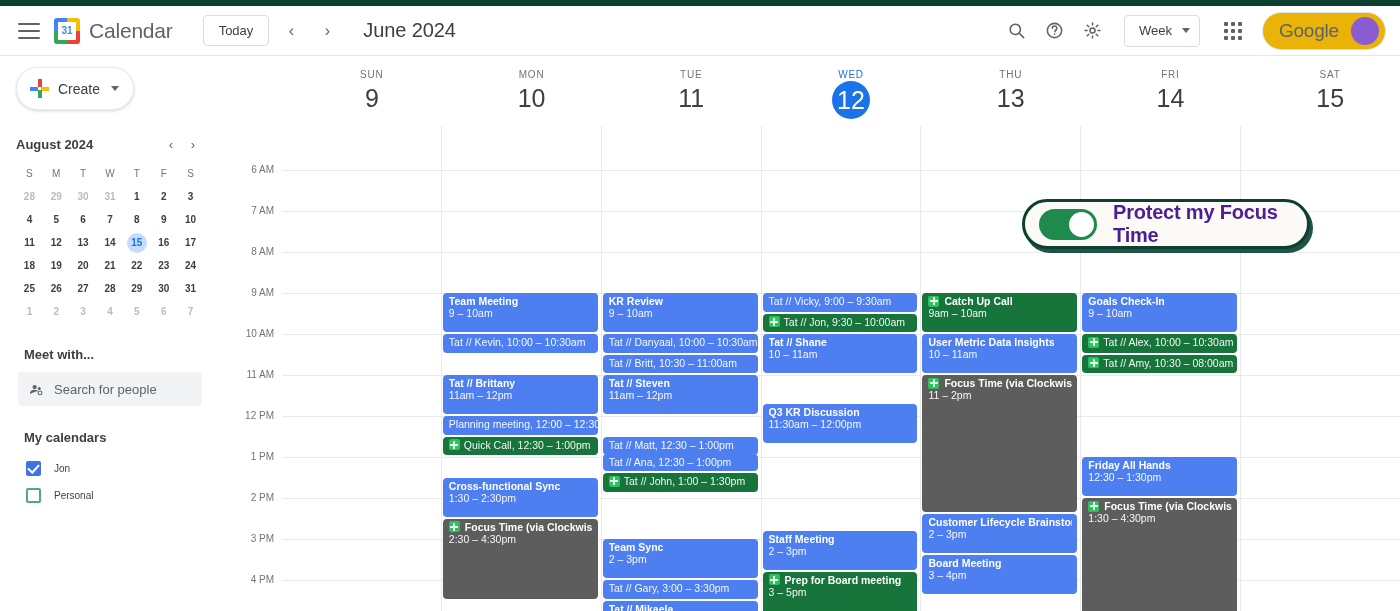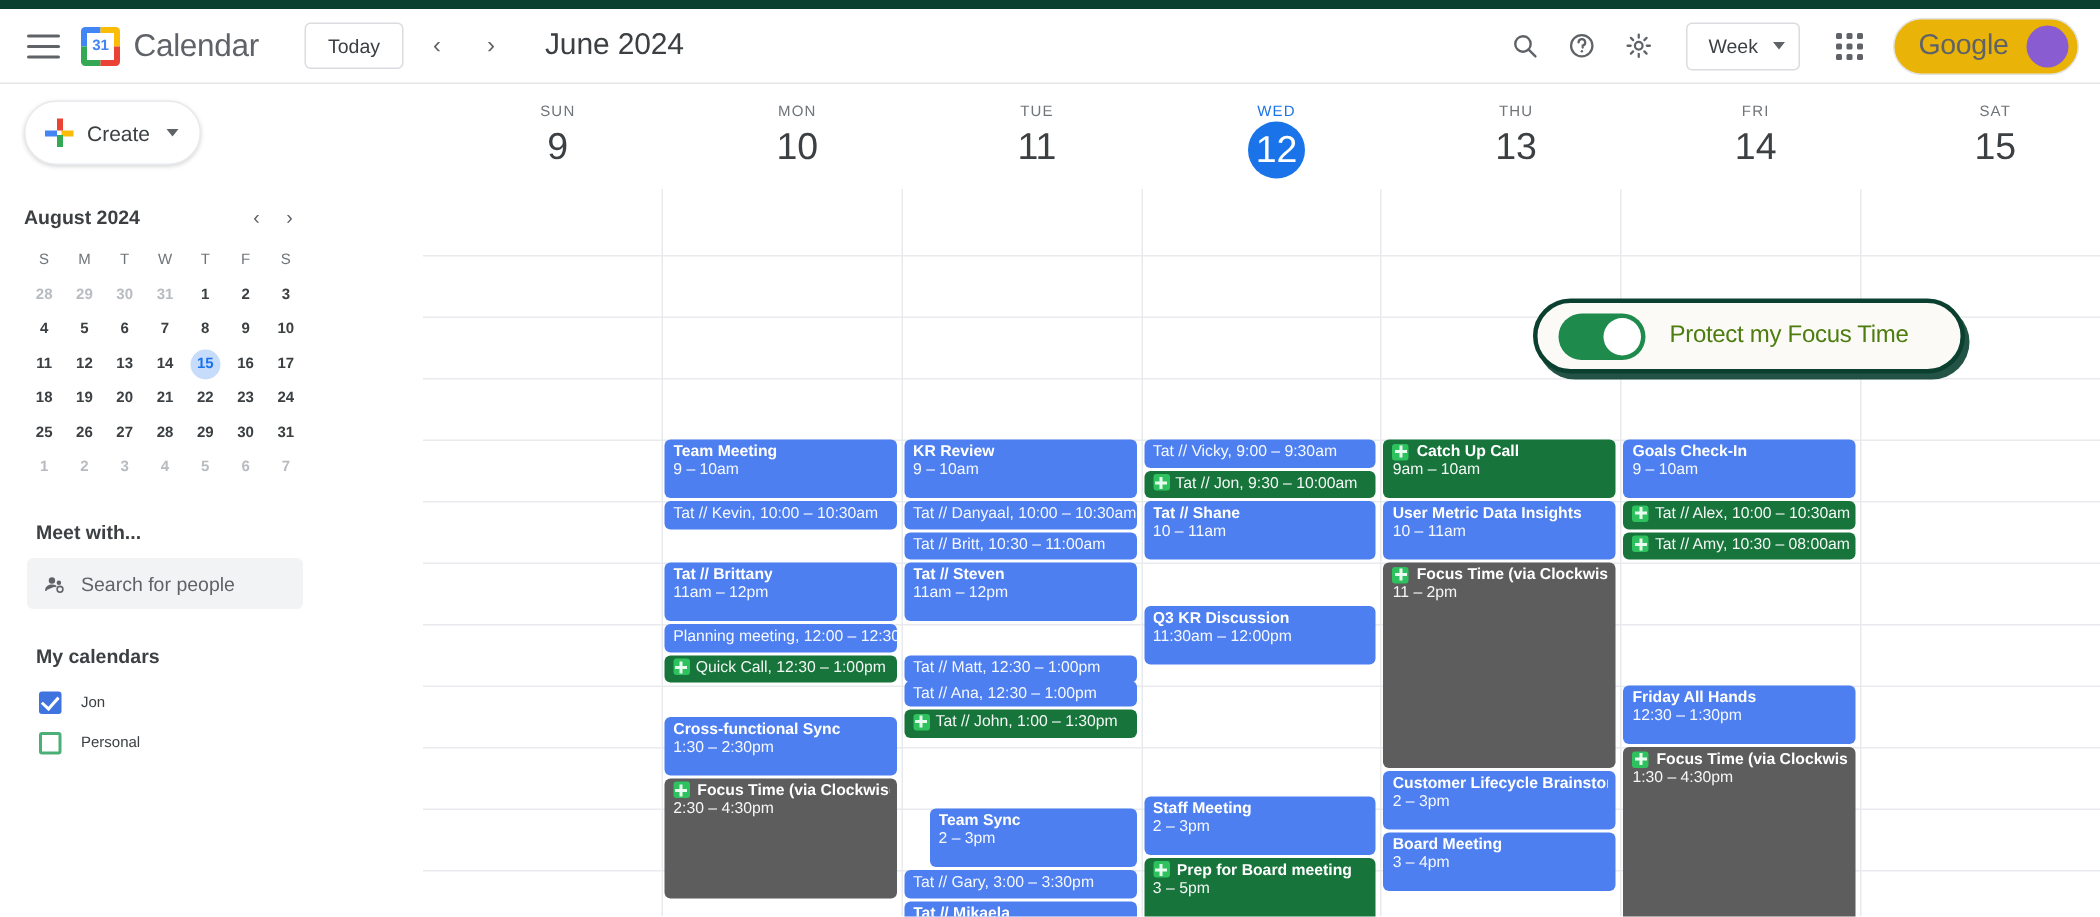--- a/index.html
+++ b/index.html
@@ -204,21 +204,21 @@
     box-shadow: 3px 4px 0 rgba(11,64,49,.9);
     cursor: pointer; z-index: 40;
   }
   .toggle {
     width: 58px; height: 31px; border-radius: 16px; background: #1e8a4c; position: relative; flex: none;
   }
   .toggle .knob {
     position: absolute; right: 3px; top: 3px; width: 25px; height: 25px;
     border-radius: 50%; background: #fff;
   }
-  .focus-label { font-size: 16px; font-weight: normal; color: #4d7c0f; letter-spacing: -0.2px; }
+  .focus-label { font-size: 20px; font-weight: bold; color: #4c1d95; letter-spacing: -0.2px; }
 </style>
 </head>
 <body>
 
 <div class="app">
 
   <div class="topstrip"></div>
 
   <div class="header">
     <div class="hamburger">
@@ -417,20 +417,33 @@
             <div class="dh-num">14</div>
           </div>
           <div class="dh-col">
             <div class="dh-dow">SAT</div>
             <div class="dh-num">15</div>
           </div>
         </div>
     </div>
 
     <div class="gridbody">
+      <div class="timecol" id="time-col">
+          <div class="tlabel" style="top: 44px;">6 AM</div>
+          <div class="tlabel" style="top: 85px;">7 AM</div>
+          <div class="tlabel" style="top: 126px;">8 AM</div>
+          <div class="tlabel" style="top: 167px;">9 AM</div>
+          <div class="tlabel" style="top: 208px;">10 AM</div>
+          <div class="tlabel" style="top: 249px;">11 AM</div>
+          <div class="tlabel" style="top: 290px;">12 PM</div>
+          <div class="tlabel" style="top: 331px;">1 PM</div>
+          <div class="tlabel" style="top: 372px;">2 PM</div>
+          <div class="tlabel" style="top: 413px;">3 PM</div>
+          <div class="tlabel" style="top: 454px;">4 PM</div>
+        </div>
       <div id="hour-lines">
           <div class="hourline" style="top: 44px;"></div>
           <div class="hourline" style="top: 85px;"></div>
           <div class="hourline" style="top: 126px;"></div>
           <div class="hourline" style="top: 167px;"></div>
           <div class="hourline" style="top: 208px;"></div>
           <div class="hourline" style="top: 249px;"></div>
           <div class="hourline" style="top: 290px;"></div>
           <div class="hourline" style="top: 331px;"></div>
           <div class="hourline" style="top: 372px;"></div>
@@ -514,21 +527,21 @@
               <div class="row">
                 <span class="t2">Tat // Ana, 12:30 – 1:00pm</span>
               </div>
             </div>
             <div class="ev green inline" style="top: 347.4px; height: 18.5px;">
               <div class="row">
                 <span class="cw-icon"></span>
                 <span class="t2">Tat // John, 1:00 – 1:30pm</span>
               </div>
             </div>
-            <div class="ev blue" style="top: 413px; height: 39px; margin-left: 17px;">
+            <div class="ev blue" style="top: 413px; height: 39px;">
               <div class="hdr">
                 <span class="t1">Team Sync</span>
               </div>
               <div class="t2">2 – 3pm</div>
             </div>
             <div class="ev blue inline" style="top: 454px; height: 18.5px;">
               <div class="row">
                 <span class="t2">Tat // Gary, 3:00 – 3:30pm</span>
               </div>
             </div>

